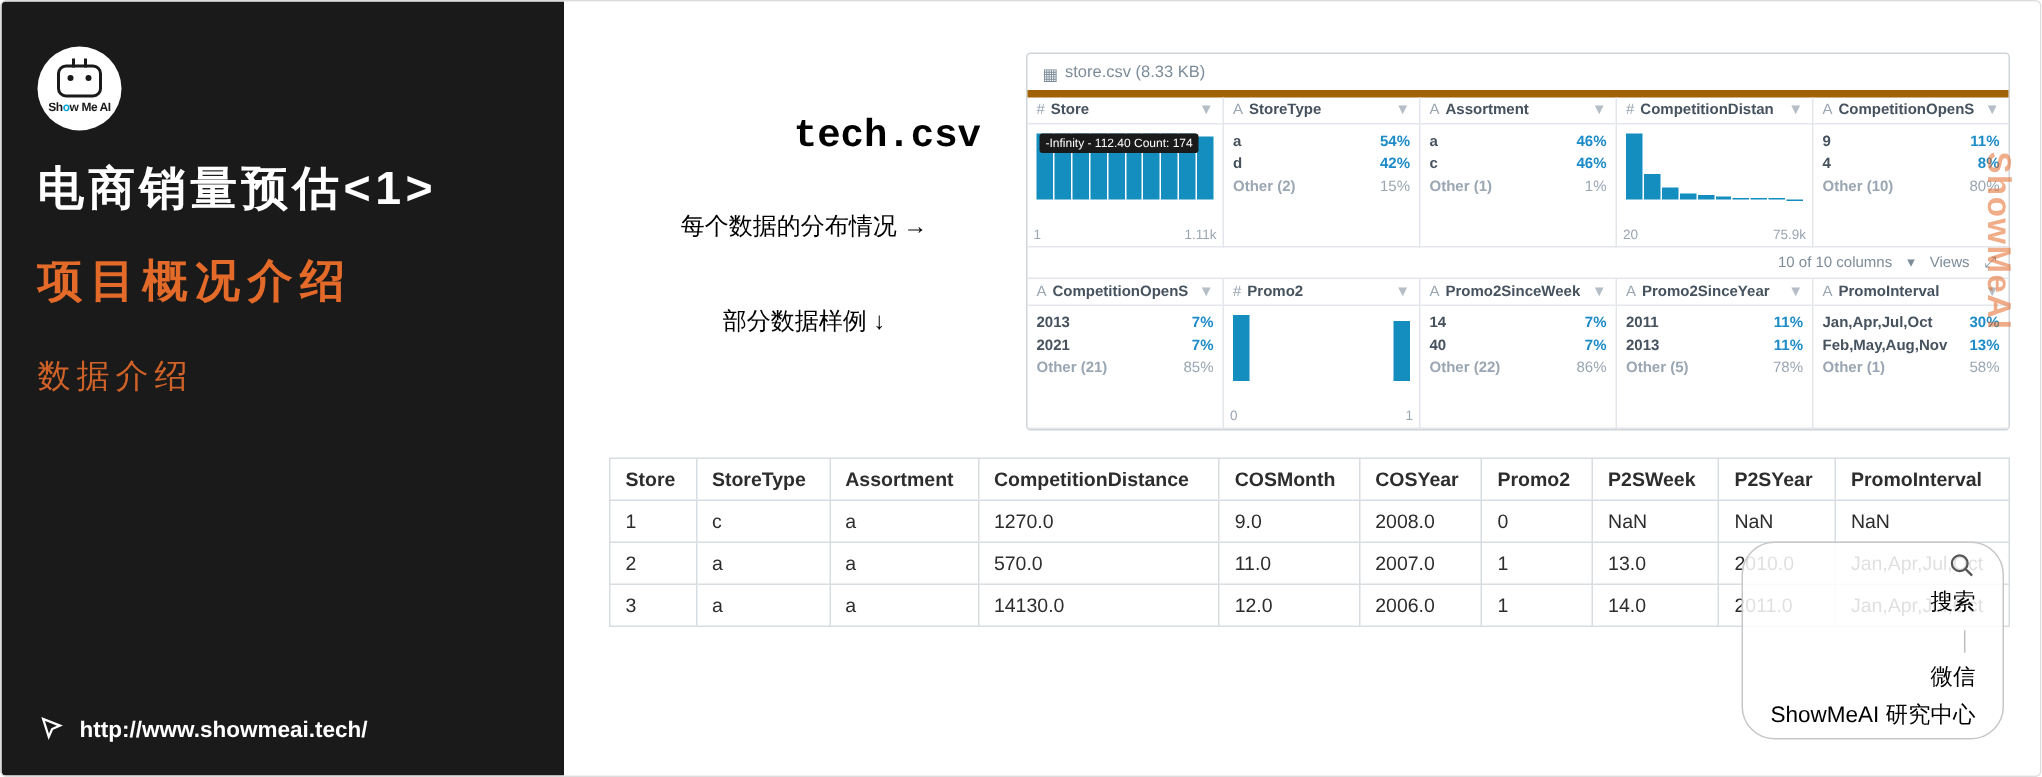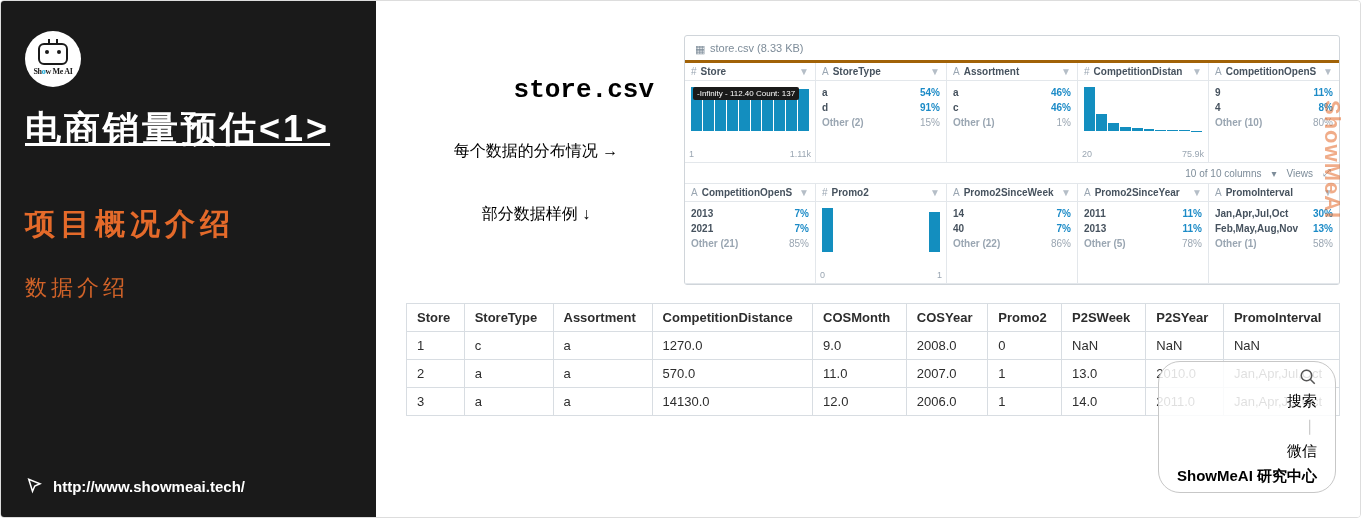--- a/index.html
+++ b/index.html
@@ -1,40 +1,40 @@
 <!DOCTYPE html>
 <html><head>
 <meta charset="utf-8">
 <style>
   * { box-sizing: border-box; margin: 0; padding: 0; }
   body { font-family: -apple-system, "Segoe UI", "Microsoft YaHei", sans-serif; background: #fff; width: 1361px; height: 518px; overflow: hidden; position: relative; }
   .slide { width: 1361px; height: 518px; display: flex; border: 1px solid #ddd; border-radius: 4px; overflow: hidden; }
   .sidebar { width: 375px; background: #1a1a1a; color: #fff; padding: 30px 24px 20px 24px; display: flex; flex-direction: column; position: relative; }
-  .logo-row { display: flex; align-items: flex-start; gap: 20px; margin-bottom: 18px; font-family: Liberation Serif, serif; }
+  .logo-row { display: flex; align-items: flex-start; gap: 20px; margin-bottom: 18px; }
   .logo { width: 56px; height: 56px; border-radius: 50%; background: #fff; display: flex; flex-direction: column; align-items: center; justify-content: center; font-size: 9px; font-weight: 700; color: #1a1a1a; position: relative; }
   .logo-face { width: 30px; height: 22px; border: 2.5px solid #1a1a1a; border-radius: 6px; position: relative; margin-bottom: 2px; }
   .logo-face::before, .logo-face::after { content:''; position:absolute; width:4px; height:4px; background:#1a1a1a; border-radius:50%; top:5px; }
   .logo-face::before { left:5px; } .logo-face::after { right:5px; }
   .logo-ant { position:absolute; width:2px; height:6px; background:#1a1a1a; top:-6px; }
   .logo-txt { font-size: 8px; letter-spacing: -0.3px; }
   .logo-txt .o { color:#0aa5d8; }
   .h1a { font-size: 34px; font-weight: 600; letter-spacing: 8px; color:#fff; flex:1; text-align:right; }
-  .h1b { font-size: 36px; font-weight: 600; letter-spacing: 3px; margin-bottom: 50px; text-decoration: underline; }
+  .h1b { font-size: 31px; font-weight: 600; letter-spacing: 3px; margin-bottom: 20px; }
   .section-active { color: #e46a2a; font-size: 30px; font-weight: 600; letter-spacing: 5px; margin-bottom: 28px; }
   .section-sub { color: #e46a2a; font-size: 22px; font-weight: 400; letter-spacing: 4px; opacity: .9; }
   .footer-link { position:absolute; bottom:22px; left:24px; display:flex; align-items:center; gap:10px; font-size:15px; font-weight:600; }
   .cursor-icon { width:18px; height:18px; }
   .cursor-icon svg { stroke:#fff; stroke-width:2; fill:none; }
   .main { flex:1; background:#fff; padding: 34px 20px 20px 30px; position:relative; }
   .top-row { display:flex; gap:18px; }
   .csv-block { width:260px; }
   .csv-title { font-family: "Courier New", monospace; font-size: 26px; font-weight:700; text-align:right; margin: 40px 12px 36px 0; }
   .note { font-size: 16px; font-weight:500; text-align:center; margin-bottom: 42px; }
   .profile { flex:1; border:1px solid #d0d5da; border-radius:3px; font-size:11px; color:#46525e; position:relative; }
-  .pf-hdr { padding:6px 10px; border-bottom:3px solid #a16207; display:flex; align-items:center; gap:5px; color:#7d8c99; }
+  .pf-hdr { padding:6px 10px; border-bottom:5px solid #a16207; display:flex; align-items:center; gap:5px; color:#7d8c99; }
   .pf-grid-icon { width:10px; height:10px; display:inline-block; }
   .pf-grid-icon::before { content:'▦'; color:#7d8c99; }
   .pf-cols { display:flex; }
   .pf-col { flex:1; min-width:0; border-right:1px solid #e3e7eb; border-bottom:1px solid #e3e7eb; }
   .pf-col:last-child { border-right:none; }
   .pf-ch { display:flex; align-items:center; gap:4px; padding:3px 6px; border-bottom:1px solid #e3e7eb; font-weight:700; font-size:10px; }
   .pf-ch .t { color:#9aa6b2; font-weight:400; font-style:normal; }
   .pf-ch .filter { margin-left:auto; color:#b5bec7; }
   .pf-body { padding:4px 6px 4px 6px; min-height:68px; }
   .pf-row { display:flex; justify-content:space-between; padding:2px 0; font-size:10px; }
@@ -46,21 +46,21 @@
   .pf-hist .bar { background:#138ebf; flex:1; }
   .pf-tip { background:#1a1a1a; color:#fff; font-size:8px; padding:2px 4px; border-radius:2px; position:absolute; }
   .pf-axis { display:flex; justify-content:space-between; font-size:9px; color:#9aa6b2; padding:0 4px 3px; }
   .pf-toolbar { text-align:left; padding:4px 8px; border-bottom:1px solid #e3e7eb; font-size:10px; color:#7d8c99; display:flex; justify-content:flex-end; gap:10px; align-items:center; }
   .watermark { position:absolute; right:-6px; top:0; bottom:0; width:40px; writing-mode:vertical-rl; text-align:center; font-size:22px; font-weight:800; color:#e46a2a; opacity:.55; font-family: Arial, sans-serif; letter-spacing:1px; }
   .data-table { width:100%; border-collapse:collapse; margin-top:18px; font-size:13px; }
   .data-table th, .data-table td { border:1px solid #d8dde2; padding:6px 10px; text-align:left; }
   .data-table th { font-weight:700; color:#2d2d2d; background:#fff; }
   .data-table td { color:#2d2d2d; }
   .wx-pill { position:absolute; right:24px; bottom:24px; border:1px solid #c7c7c7; border-radius:22px; padding:6px 18px; display:flex; align-items:flex-end; gap:6px; font-size:15px; background:rgba(255,255,255,.85);flex-direction:column; }
-  .wx-pill .strong { font-weight:700; }
+  .wx-pill .strong { font-weight:400; }
   .wx-pill svg { width:18px; height:18px; stroke:#555; fill:none; stroke-width:2; }
   .wx-pill .sep { color:#bbb; }
 </style>
 </head>
 <body>
 
 <div class="slide">
   <div class="sidebar">
     <div class="logo-row">
       <div class="logo">
@@ -78,21 +78,21 @@
       <span class="cursor-icon"><svg viewBox="0 0 24 24">
             <path d="M5 3l5 16 3-7 7-3z"></path>
           </svg></span>
       <span>http://www.showmeai.tech/</span>
     </div>
   </div>
 
   <div class="main">
     <div class="top-row">
       <div class="csv-block">
-        <div class="csv-title">store.csv</div>
+        <div class="csv-title">tech.csv</div>
         <div class="note">每个数据的分布情况  →</div>
         <div class="note">部分数据样例  ↓</div>
       </div>
 
       <div class="profile">
         <div class="watermark">ShowMeAI</div>
         <div class="pf-hdr">
           <span class="pf-grid-icon"></span>
           <span>store.csv (8.33 KB)</span>
         </div>
@@ -109,42 +109,42 @@
                   <div class="bar" style="height: 100%;"></div>
                   <div class="bar" style="height: 100%;"></div>
                   <div class="bar" style="height: 100%;"></div>
                   <div class="bar" style="height: 100%;"></div>
                   <div class="bar" style="height: 100%;"></div>
                   <div class="bar" style="height: 100%;"></div>
                   <div class="bar" style="height: 100%;"></div>
                   <div class="bar" style="height: 100%;"></div>
                   <div class="bar" style="height: 96%;"></div>
                   <div class="pf-tip" style="left: 2px; top: 2px;">-Infinity - 112.40
-Count: 137</div>
+Count: 174</div>
                 </div>
               </div>
               <div class="pf-axis">
                 <span>1</span>
                 <span>1.11k</span>
               </div>
             </div>
             <div class="pf-col">
               <div class="pf-ch">
                 <span class="t">A</span>
                 <span>StoreType</span>
                 <span class="filter">▼</span>
               </div>
               <div class="pf-body">
                 <div class="pf-row">
                   <span class="v">a</span>
                   <span class="pct">54%</span>
                 </div>
                 <div class="pf-row">
                   <span class="v">d</span>
-                  <span class="pct">91%</span>
+                  <span class="pct">42%</span>
                 </div>
                 <div class="pf-row muted">
                   <span class="v">Other (2)</span>
                   <span class="pct">15%</span>
                 </div>
               </div>
             </div>
             <div class="pf-col">
               <div class="pf-ch">
                 <span class="t">A</span>

